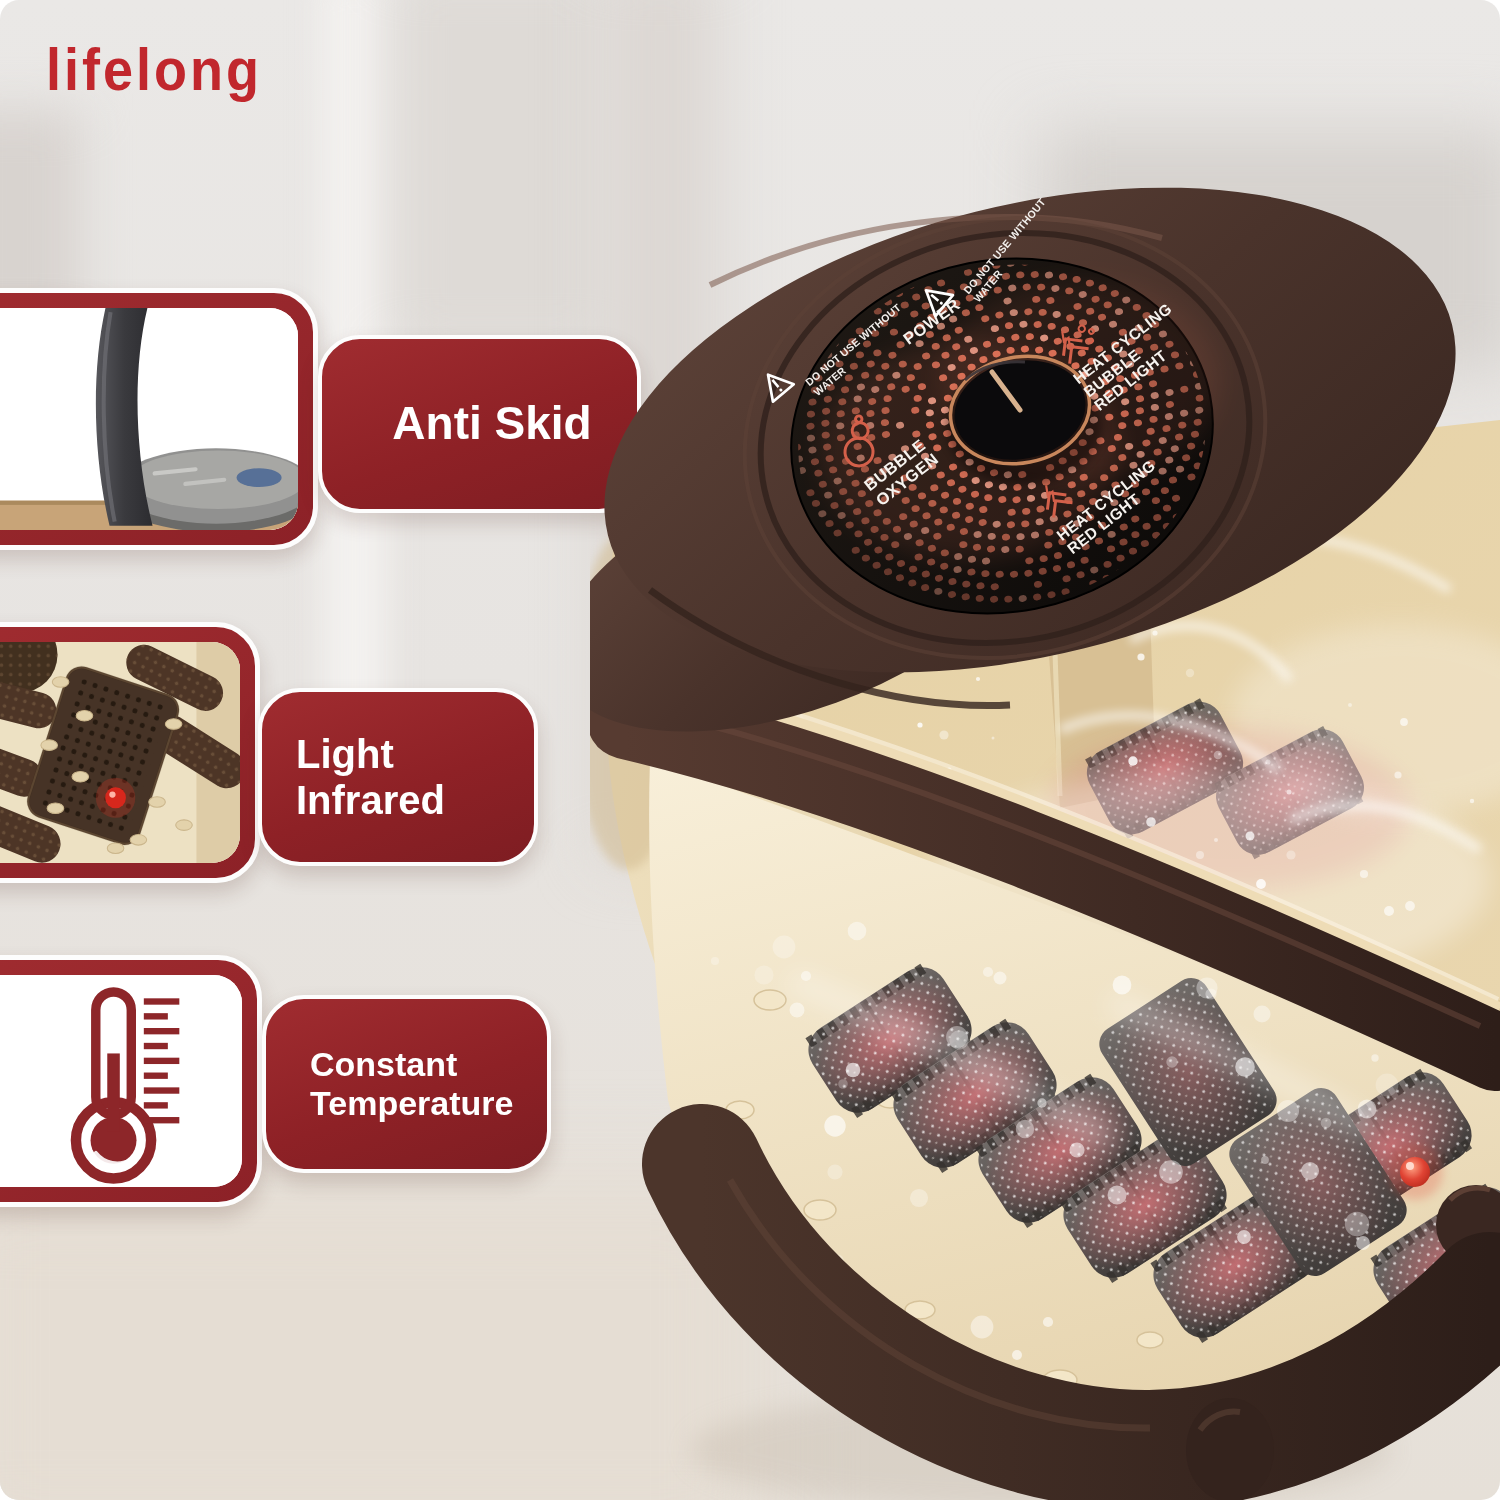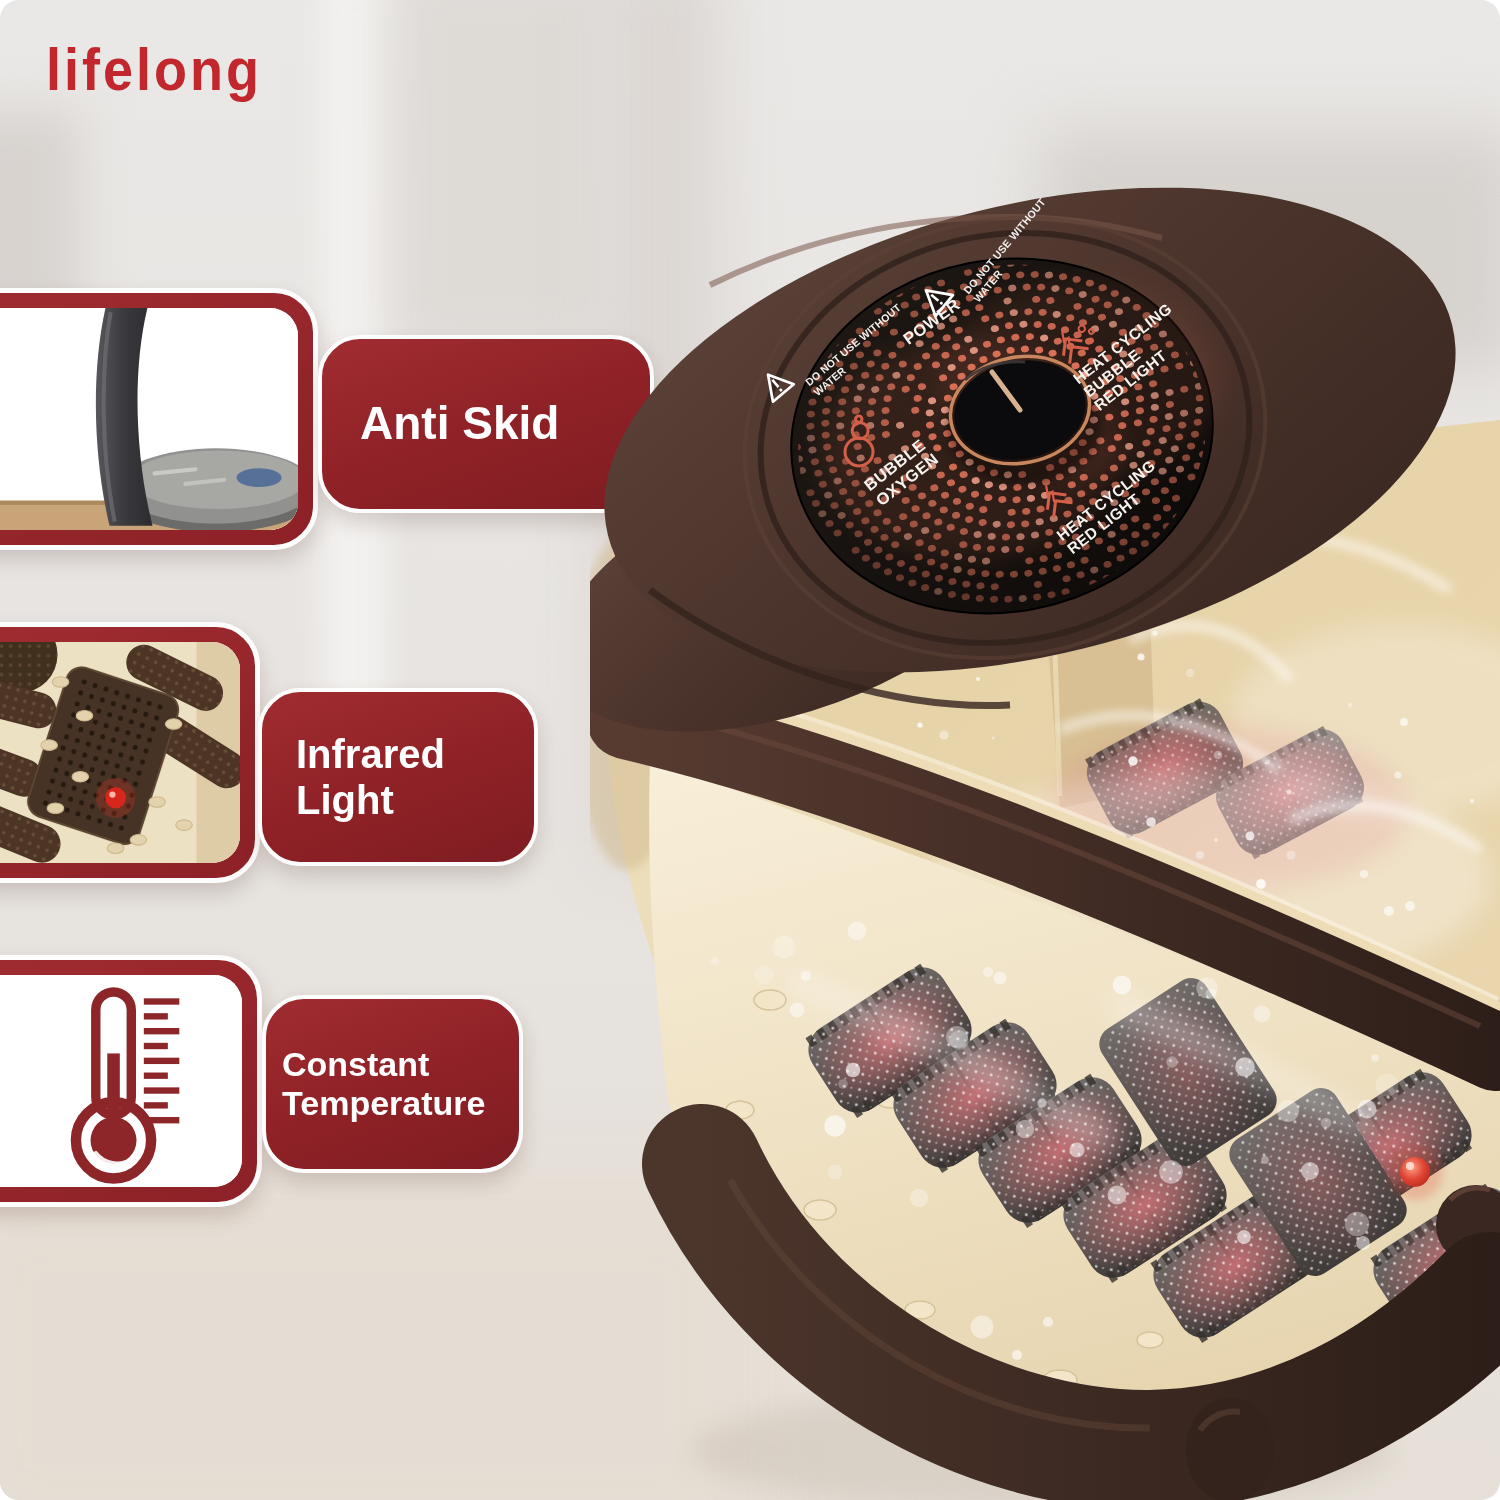--- a/index.html
+++ b/index.html
@@ -16,23 +16,23 @@
           box-shadow:0 10px 20px rgba(80,40,30,.18);}
   .imgbox .inner{position:absolute;left:15px;top:15px;right:15px;bottom:15px;
           background:#fff;border-radius:28px;overflow:hidden;}
   .inner svg{display:block;width:100%;height:100%;}
   .labelbox{position:absolute;background:linear-gradient(160deg,#a02c30 0%,#8e2126 55%,#7e1d22 100%);
           border:4px solid #fdfdfd;border-radius:42px;color:#fff;font-weight:700;
           display:flex;flex-direction:column;justify-content:center;
           box-shadow:0 10px 20px rgba(80,40,30,.18);}
   .labelbox .ln{line-height:1.16;}
   .labelbox sup{font-size:.55em;vertical-align:super;}
-  #label1{left:318px;top:335px;width:290px;height:170px;padding-left:38px;font-size:46px;}
+  #label1{left:318px;top:335px;width:290px;height:170px;padding-left:25px;font-size:46px;text-align:center;}
   #label2{left:258px;top:688px;width:238px;height:170px;padding-left:34px;font-size:40px;}
-  #label3{left:262px;top:995px;width:237px;height:170px;padding-left:16px;font-size:34px;}
+  #label3{left:262px;top:995px;width:237px;height:170px;padding-left:44px;font-size:34px;}
   #imgbox1{left:-60px;top:288px;width:368px;height:252px;}
   #imgbox2{left:-60px;top:622px;width:310px;height:251px;}
   #imgbox3{left:-60px;top:955px;width:312px;height:242px;}
   
   .product{position:absolute;left:590px;top:120px;width:910px;height:1380px;}
   .product svg{display:block;width:100%;height:100%;}
   .plabel{font-weight:700;font-size:15.5px;fill:#f6f3ef;letter-spacing:.4px;}
   .plabel2{font-weight:700;font-size:16.5px;fill:#f6f3ef;letter-spacing:.6px;}
   .pwarn{font-weight:700;font-size:10.5px;fill:#f2efec;letter-spacing:.2px;}
 </style>
@@ -140,22 +140,22 @@
           </g>
           <g>
             <circle cx="150" cy="148" r="19" fill="#e23423" opacity=".25"></circle>
             <circle cx="150" cy="148" r="10" fill="#d7271c"></circle>
             <circle cx="147" cy="145" r="3" fill="#ffb4a6"></circle>
           </g>
         </svg>
       </div>
     </div>
     <div class="labelbox" id="label2">
+      <div class="ln">Light</div>
       <div class="ln">Infrared</div>
-      <div class="ln">Light</div>
     </div>
   </section>
 
   <section>
     <div class="imgbox" id="imgbox3">
       <div class="inner">
         <svg viewBox="0 0 270 200" preserveAspectRatio="none">
           <rect width="270" height="200" fill="#ffffff"></rect>
           <g fill="#8d2629" stroke="none">
             <circle cx="147" cy="156" r="36" fill="none" stroke="#8d2629" stroke-width="10"></circle>

